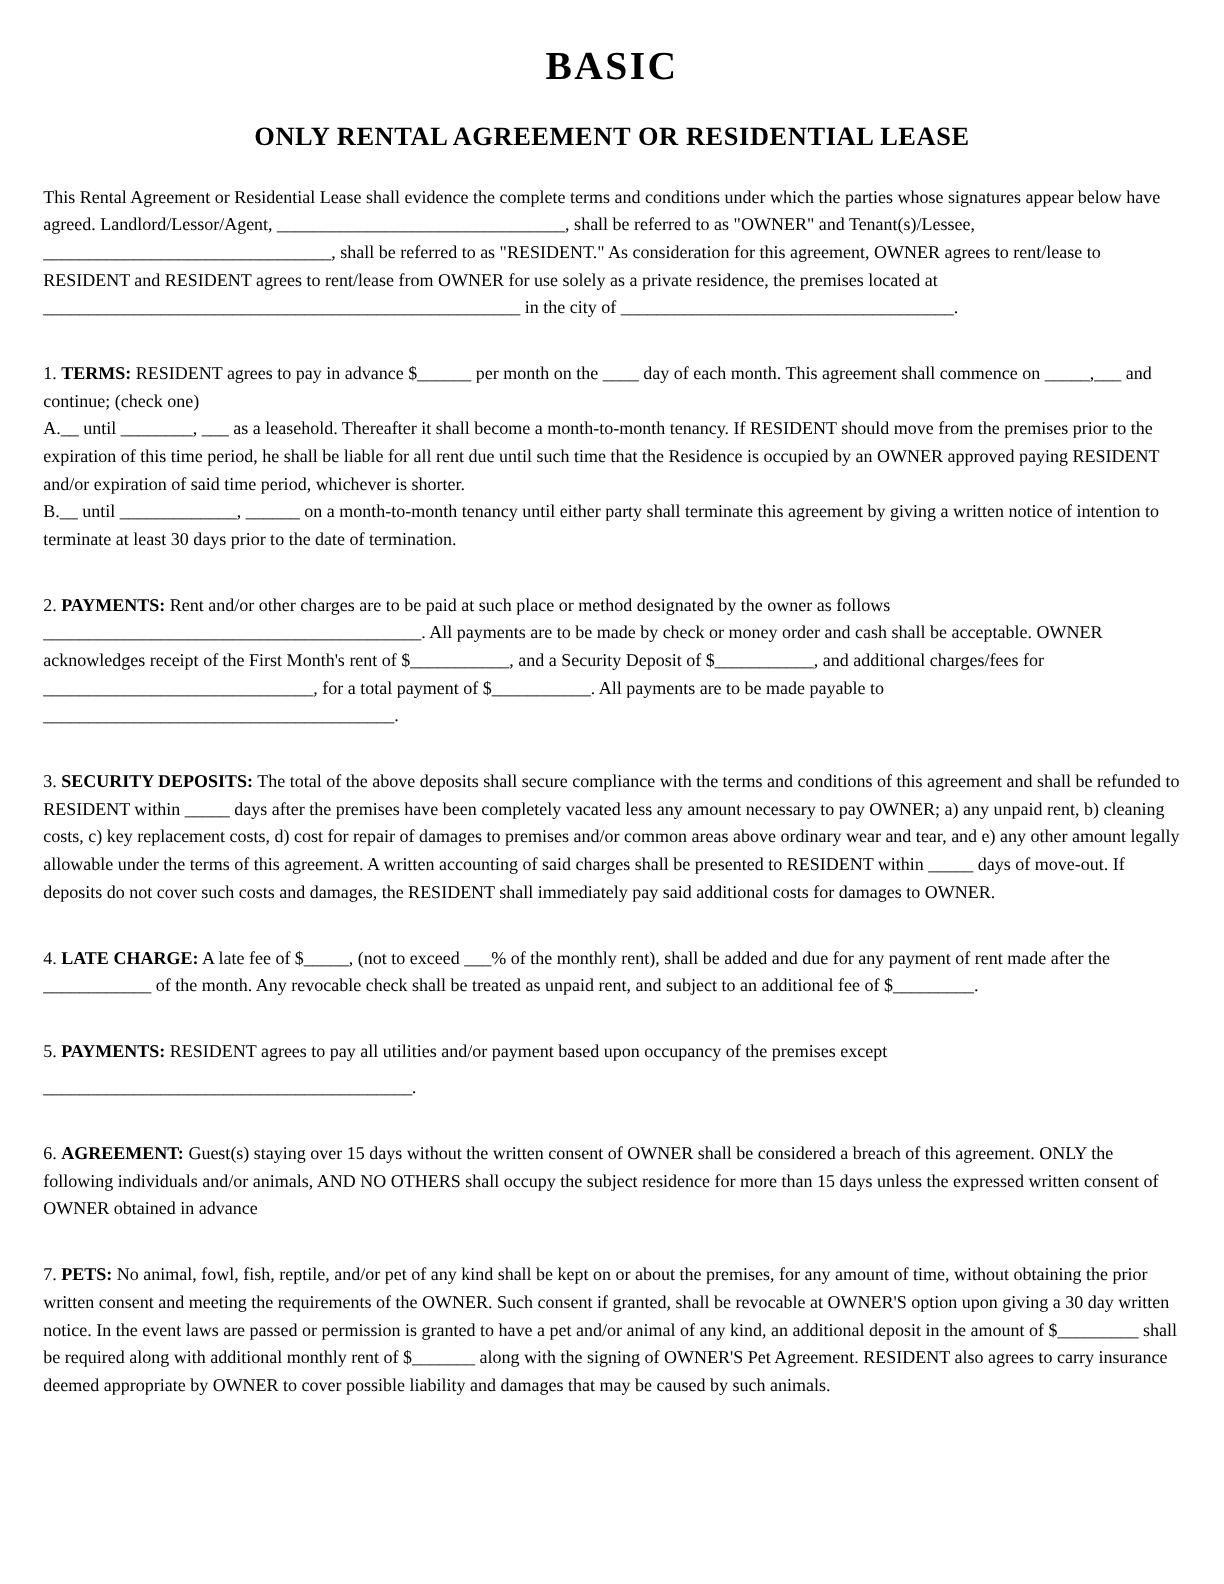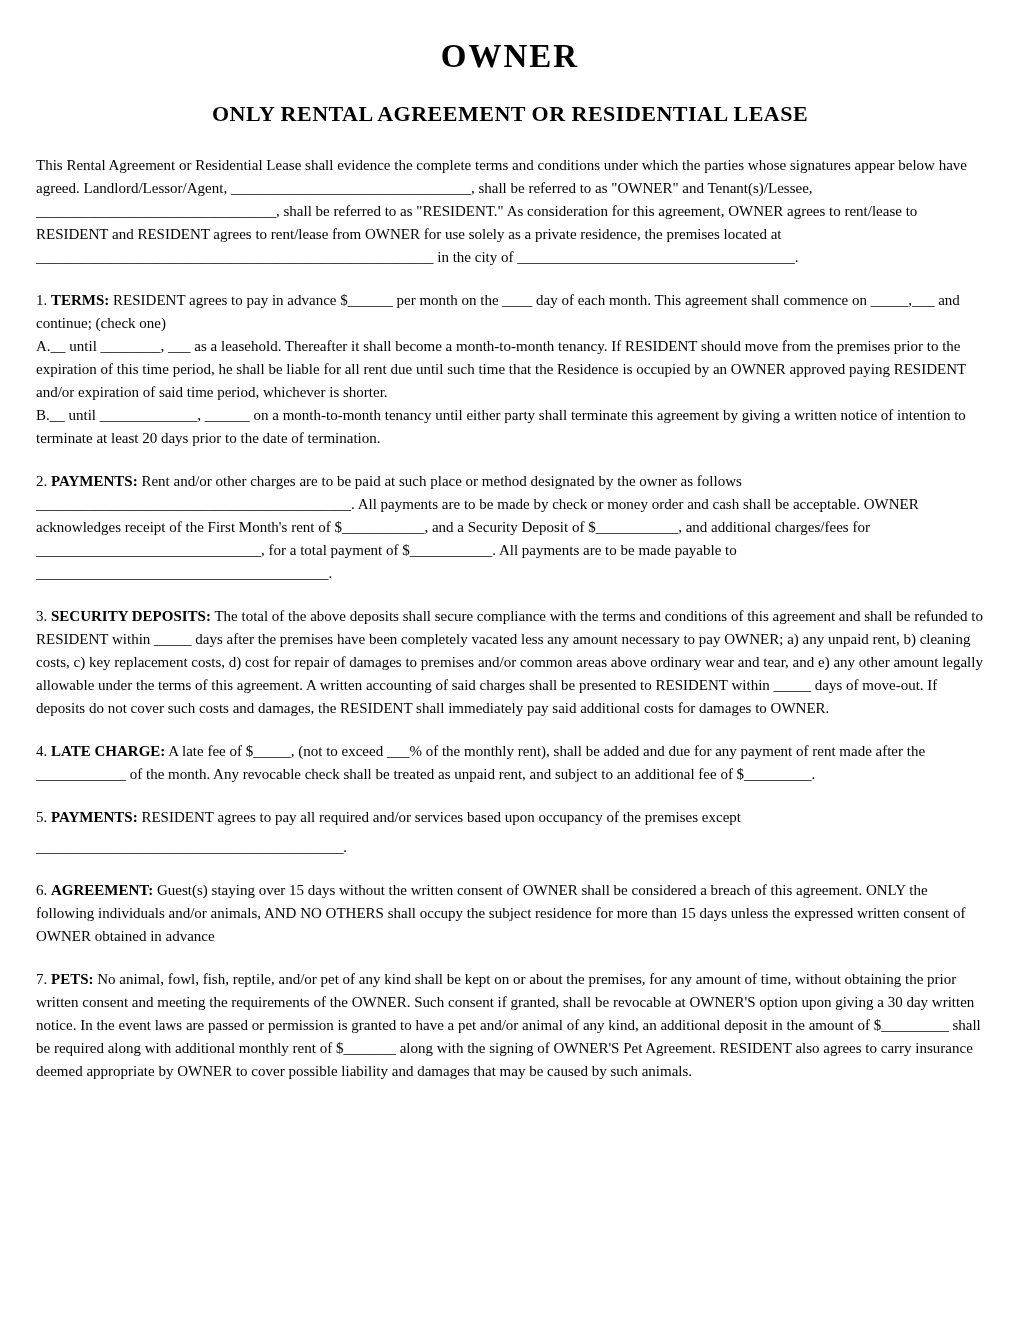--- a/index.html
+++ b/index.html
@@ -33,67 +33,67 @@
     letter-spacing: 0.5px;
   }
   .body-text {
     font-size: 15px;
     line-height: 23px;
   }
   .intro {
     margin: 27px 0 0 0;
   }
   .section {
-    margin-top: 20px;
+    margin-top: 32px;
   }
   .section p {
     margin: 0;
   }
   .sec-head {
     font-weight: bold;
   }
   .blank-para {
     margin-top: 7px !important;
     font-style: italic;
   }
   p {
     margin: 0;
   }
 </style>
 </head>
 <body>
 
 <div class="page">
 
-  <h1 class="doc-title">OWNER</h1>
+  <h1 class="doc-title">BASIC</h1>
 
   <h2 class="doc-subtitle">ONLY RENTAL AGREEMENT OR RESIDENTIAL LEASE</h2>
 
   <p class="body-text intro">This Rental Agreement or Residential Lease shall evidence the complete terms and conditions under which the parties whose signatures appear below have agreed. Landlord/Lessor/Agent, ________________________________, shall be referred to as "OWNER" and Tenant(s)/Lessee, ________________________________, shall be referred to as "RESIDENT." As consideration for this agreement, OWNER agrees to rent/lease to RESIDENT and RESIDENT agrees to rent/lease from OWNER for use solely as a private residence, the premises located at _____________________________________________________ in the city of _____________________________________.</p>
 
   <div class="section body-text">
     <p><span class="sec-num">1.</span> <span class="sec-head">TERMS:</span> <span>RESIDENT agrees to pay in advance $______ per month on the ____ day of each month. This agreement shall commence on _____,___ and continue; (check one)</span></p>
     <p>A.__ until ________, ___ as a leasehold. Thereafter it shall become a month-to-month tenancy. If RESIDENT should move from the premises prior to the expiration of this time period, he shall be liable for all rent due until such time that the Residence is occupied by an OWNER approved paying RESIDENT and/or expiration of said time period, whichever is shorter.</p>
-    <p>B.__ until _____________, ______ on a month-to-month tenancy until either party shall terminate this agreement by giving a written notice of intention to terminate at least 20 days prior to the date of termination.</p>
+    <p>B.__ until _____________, ______ on a month-to-month tenancy until either party shall terminate this agreement by giving a written notice of intention to terminate at least 30 days prior to the date of termination.</p>
   </div>
 
   <div class="section body-text">
     <p><span class="sec-num">2.</span> <span class="sec-head">PAYMENTS:</span> <span>Rent and/or other charges are to be paid at such place or method designated by the owner as follows __________________________________________. All payments are to be made by check or money order and cash shall be acceptable. OWNER acknowledges receipt of the First Month's rent of $___________, and a Security Deposit of $___________, and additional charges/fees for ______________________________, for a total payment of $___________. All payments are to be made payable to _______________________________________.</span></p>
   </div>
 
   <div class="section body-text">
     <p><span class="sec-num">3.</span> <span class="sec-head">SECURITY DEPOSITS:</span> <span>The total of the above deposits shall secure compliance with the terms and conditions of this agreement and shall be refunded to RESIDENT within _____ days after the premises have been completely vacated less any amount necessary to pay OWNER; a) any unpaid rent, b) cleaning costs, c) key replacement costs, d) cost for repair of damages to premises and/or common areas above ordinary wear and tear, and e) any other amount legally allowable under the terms of this agreement. A written accounting of said charges shall be presented to RESIDENT within _____ days of move-out. If deposits do not cover such costs and damages, the RESIDENT shall immediately pay said additional costs for damages to OWNER.</span></p>
   </div>
 
   <div class="section body-text">
     <p><span class="sec-num">4.</span> <span class="sec-head">LATE CHARGE:</span> <span>A late fee of $_____, (not to exceed ___% of the monthly rent), shall be added and due for any payment of rent made after the ____________ of the month. Any revocable check shall be treated as unpaid rent, and subject to an additional fee of $_________.</span></p>
   </div>
 
   <div class="section body-text">
-    <p><span class="sec-num">5.</span> <span class="sec-head">PAYMENTS:</span> <span>RESIDENT agrees to pay all required and/or services based upon occupancy of the premises except</span></p>
+    <p><span class="sec-num">5.</span> <span class="sec-head">PAYMENTS:</span> <span>RESIDENT agrees to pay all utilities and/or payment based upon occupancy of the premises except</span></p>
     <p class="blank-para">_________________________________________.</p>
   </div>
 
   <div class="section body-text">
     <p><span class="sec-num">6.</span> <span class="sec-head">AGREEMENT:</span> <span>Guest(s) staying over 15 days without the written consent of OWNER shall be considered a breach of this agreement. ONLY the following individuals and/or animals, AND NO OTHERS shall occupy the subject residence for more than 15 days unless the expressed written consent of OWNER obtained in advance</span></p>
   </div>
 
   <div class="section body-text">
     <p><span class="sec-num">7.</span> <span class="sec-head">PETS:</span> <span>No animal, fowl, fish, reptile, and/or pet of any kind shall be kept on or about the premises, for any amount of time, without obtaining the prior written consent and meeting the requirements of the OWNER. Such consent if granted, shall be revocable at OWNER'S option upon giving a 30 day written notice. In the event laws are passed or permission is granted to have a pet and/or animal of any kind, an additional deposit in the amount of $_________ shall be required along with additional monthly rent of $_______ along with the signing of OWNER'S Pet Agreement. RESIDENT also agrees to carry insurance deemed appropriate by OWNER to cover possible liability and damages that may be caused by such animals.</span></p>
   </div>

